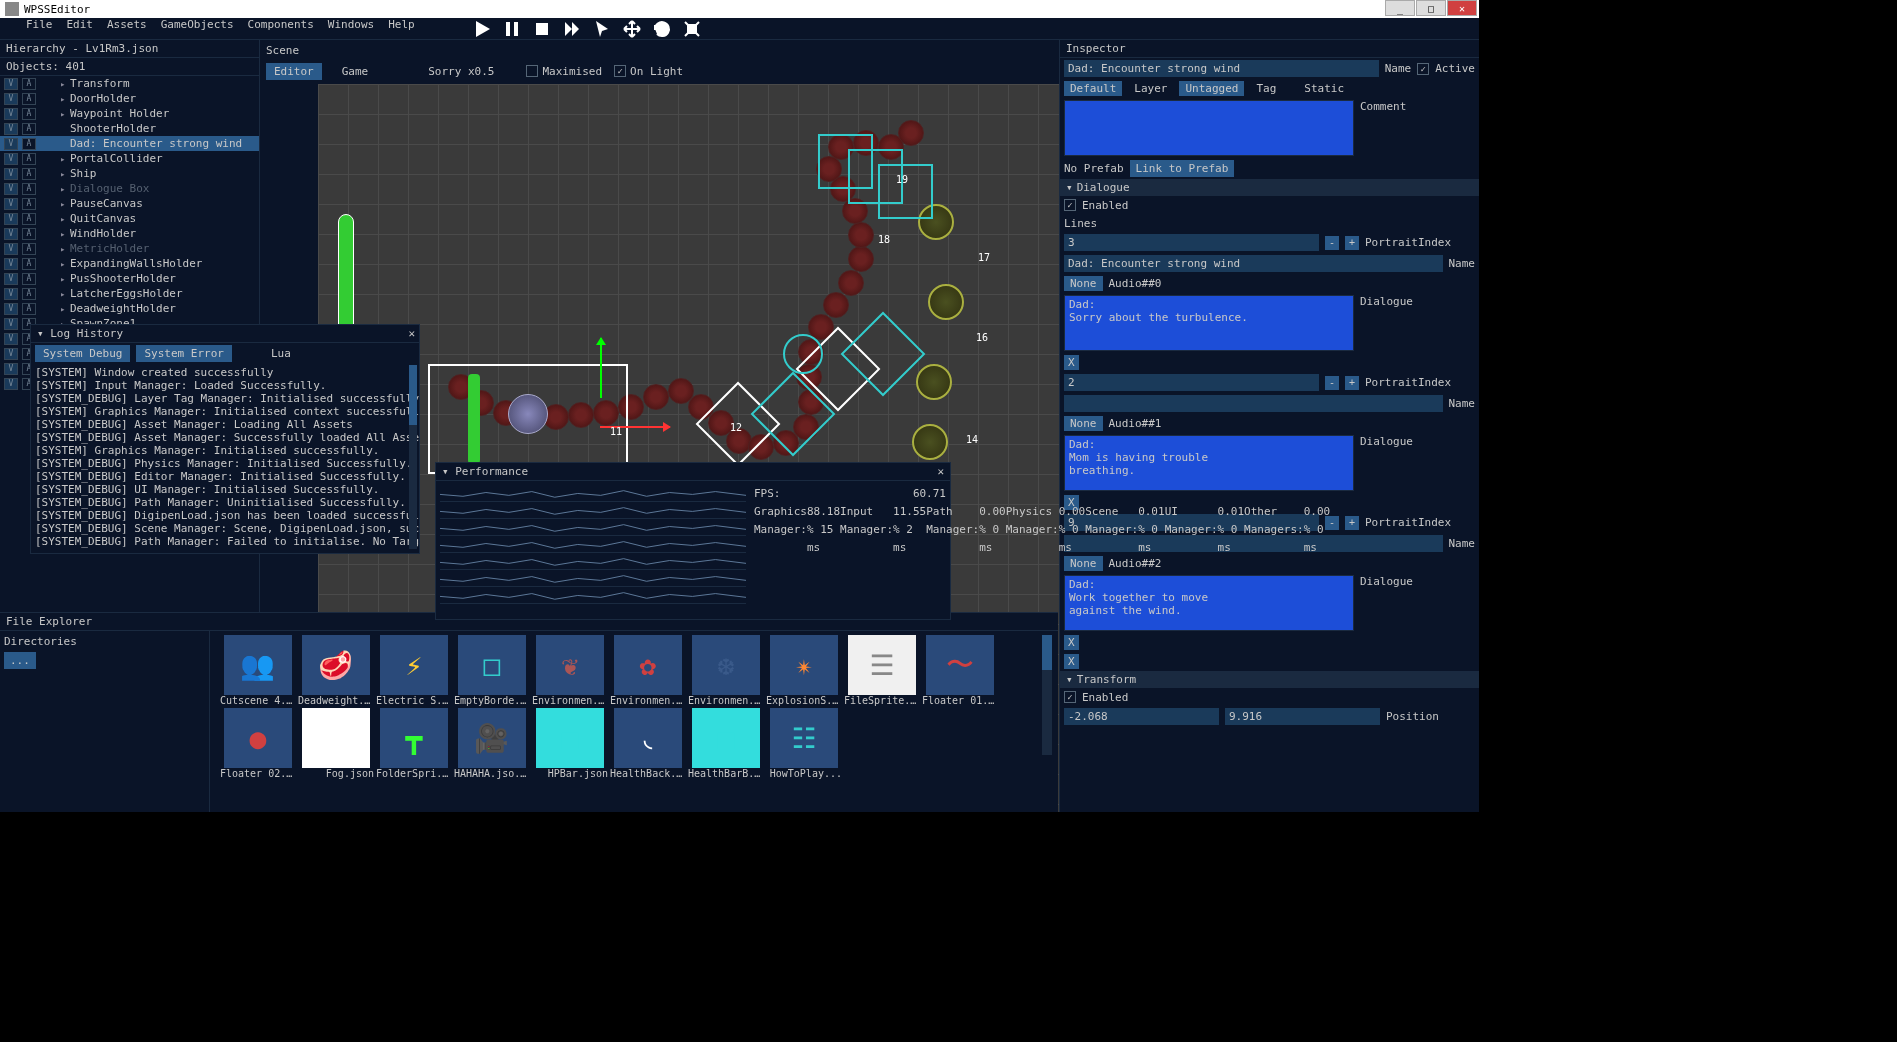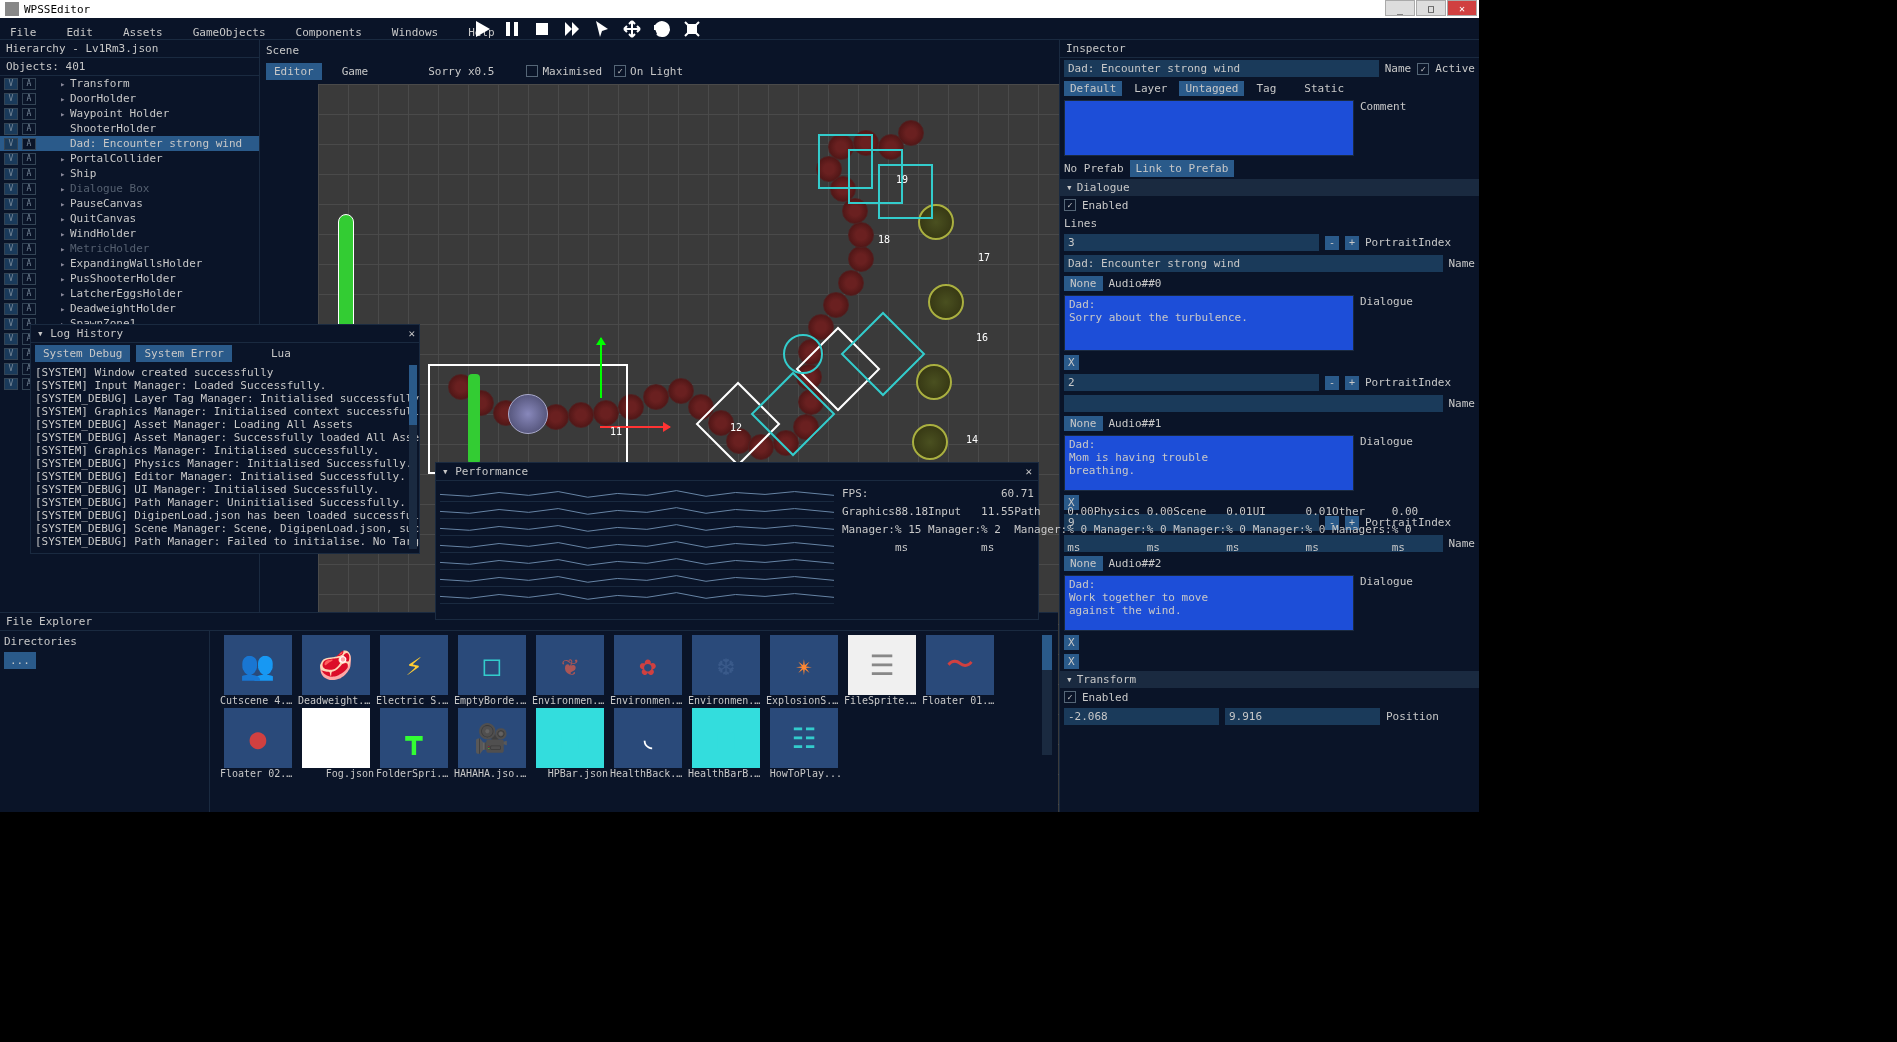--- a/index.html
+++ b/index.html
@@ -4,21 +4,21 @@
 <style>
 * { margin: 0; padding: 0; box-sizing: border-box; font-family: monospace; font-size: 11px; }
 body { background: #000; color: #c8c8c8; overflow: hidden; width: 1479px; height: 812px; position: relative; }
 
 .titlebar { background: #fff; color: #000; height: 18px; display: flex; align-items: center; padding: 0 5px; }
 .titlebar-icon { width: 14px; height: 14px; background: #888; margin-right: 5px; }
 .titlebar-buttons { position: absolute; right: 2px; top: 0; display: flex; }
 .tb-btn { width: 30px; height: 16px; background: #ddd; border: 1px solid #aaa; margin-left: 1px; display: flex; align-items: center; justify-content: center; font-size: 10px; cursor: pointer; }
 .tb-close { background: #d04040; color: #fff; }
 
-.menubar { background: #0a1428; height: 22px; display: flex; align-items: flex-end; padding: 0 10px; gap: 30px; border-bottom: 1px solid #1a2a40; }
+.menubar { background: #0a1428; height: 22px; display: flex; align-items: flex-start; padding: 0 26px; gap: 14px; border-bottom: 1px solid #1a2a40; }
 .menubar span { cursor: pointer; color: #c8c8c8; }
 
 .playbar { position: absolute; top: 18px; left: 472px; height: 22px; display: flex; align-items: center; gap: 10px; }
 .play-icon { width: 20px; height: 20px; display: flex; align-items: center; justify-content: center; cursor: pointer; fill: #fff; }
 
 .main { position: absolute; top: 40px; left: 0; right: 0; bottom: 0; display: flex; }
 
 
 .hierarchy { width: 260px; background: #0a1428; border-right: 1px solid #1a2a40; display: flex; flex-direction: column; }
 .panel-header { background: #0a1428; padding: 2px 6px; color: #c8c8c8; border-bottom: 1px solid #1a2a40; }
@@ -63,21 +63,21 @@
 
 .log-panel { position: absolute; top: 324px; left: 30px; width: 390px; height: 230px; background: #0a1428; border: 1px solid #1a2a40; z-index: 10; }
 .log-close { position: absolute; right: 4px; top: 2px; cursor: pointer; }
 .log-tabs { display: flex; gap: 6px; padding: 2px 4px; }
 .log-body { padding: 2px 4px; overflow: hidden; font-size: 10px; line-height: 13px; }
 .log-body div { white-space: nowrap; }
 .log-scroll { position: absolute; right: 2px; top: 40px; width: 8px; bottom: 4px; background: #1a2a40; }
 .log-scroll::after { content:""; position: absolute; top:0; left:0; right:0; height: 60px; background: #2a5a8a; }
 
 
-.perf-panel { position: absolute; top: 462px; left: 435px; width: 604px; height: 158px; background: #0a1428; border: 1px solid #1a2a40; z-index: 11; }
+.perf-panel { position: absolute; top: 462px; left: 435px; width: 516px; height: 158px; background: #0a1428; border: 1px solid #1a2a40; z-index: 11; }
 .perf-body { display: flex; }
 .perf-graphs { flex: 1; padding: 4px; }
 .perf-graph { height: 17px; border-bottom: 1px solid #1a2a40; position: relative; overflow: hidden; }
 .perf-graph svg { width: 100%; height: 100%; }
 .perf-stats { width: 200px; padding: 4px; font-size: 10px; line-height: 18px; }
 .perf-stats div { display: flex; justify-content: space-between; }
 
 
 .file-exp { position: absolute; left: 0; bottom: 0; width: 1058px; height: 200px; background: #0a1428; border-top: 1px solid #1a2a40; }
 .dir-panel { position: absolute; left: 0; top: 18px; bottom: 0; width: 210px; border-right: 1px solid #1a2a40; padding: 4px; }

